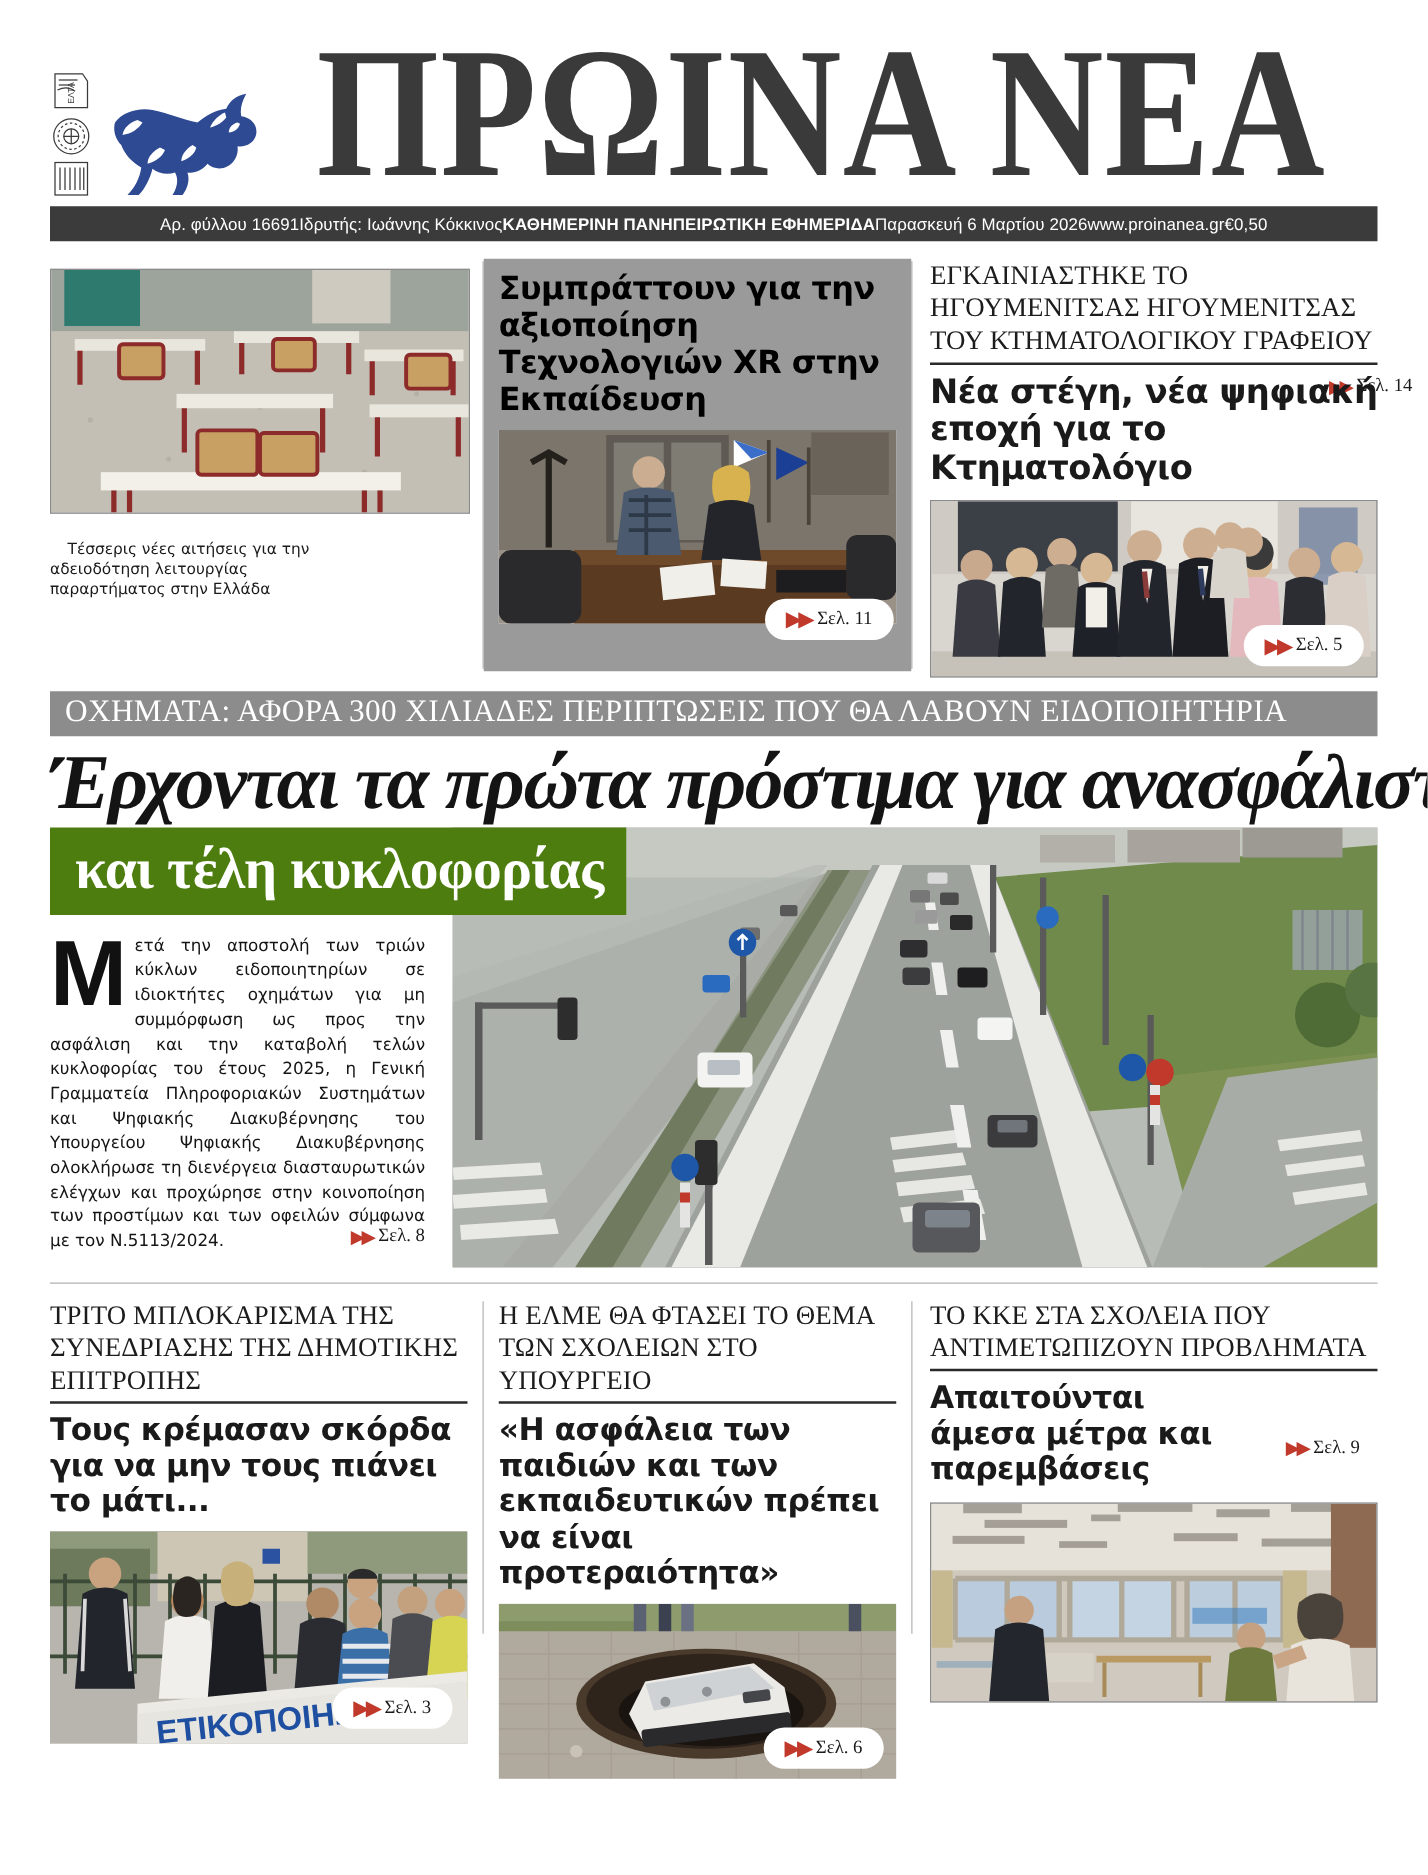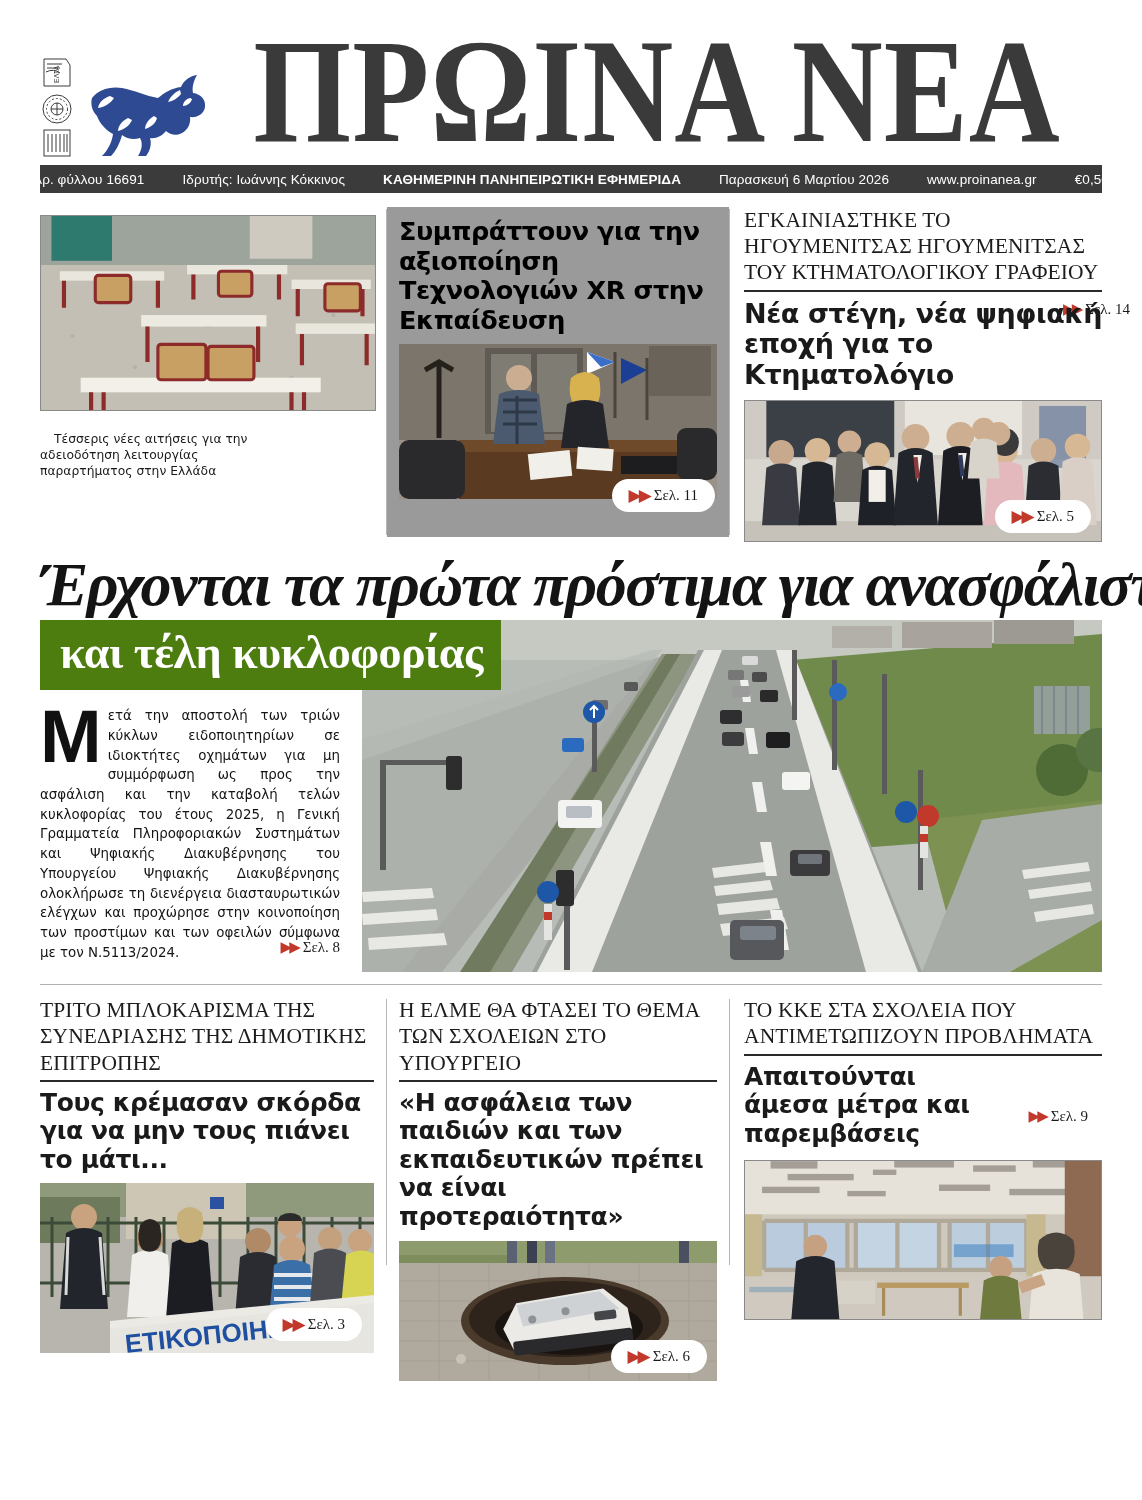--- a/index.html
+++ b/index.html
@@ -64,21 +64,21 @@
     background: #3b3b3b;
     color: #ffffff;
     height: 28px;
     display: flex;
     align-items: center;
     justify-content: center;
     font-size: 13.5px;
     letter-spacing: .1px;
     margin-top: 10px;
   }
-  .infobar span { margin: 0 19px; white-space: nowrap; }
+  .infobar span { margin: 0 0; white-space: nowrap; }
   .infobar .bold { font-weight: bold; }
 
   
   .toprow {
     display: flex;
     margin-top: 14px;
     height: 330px;
   }
   .col-left  { width: 346px; flex: 0 0 346px; padding-right: 10px; }
   .col-mid   { width: 342px; flex: 0 0 342px; background:#9a9a9a; padding: 10px 12px 8px 12px; position: relative; }
@@ -478,20 +478,21 @@
         <div class="badge pill badge-abs" style="right:10px; bottom:8px;">
           <span class="arrows">▶▶</span>
           <span>Σελ.  5</span>
         </div>
       </div>
     </div>
   </div>
 
   <div class="lead-wrap">
 
+    <div class="band">ΟΧΗΜΑΤΑ: ΑΦΟΡΑ 300 ΧΙΛΙΑΔΕΣ ΠΕΡΙΠΤΩΣΕΙΣ ΠΟΥ ΘΑ ΛΑΒΟΥΝ ΕΙΔΟΠΟΙΗΤΗΡΙΑ</div>
 
     <div class="lead-head">Έρχονται τα πρώτα πρόστιμα για ανασφάλιστα</div>
 
     <div class="lead-media">
 
       <div class="lead-photo">
         <svg class="ph" viewBox="0 0 740 352" preserveAspectRatio="xMidYMid slice" aria-hidden="true">
           <rect width="740" height="352" fill="#b7bcb6"></rect>
           <rect x="0" y="0" width="740" height="40" fill="#c5c9c2"></rect>
 

